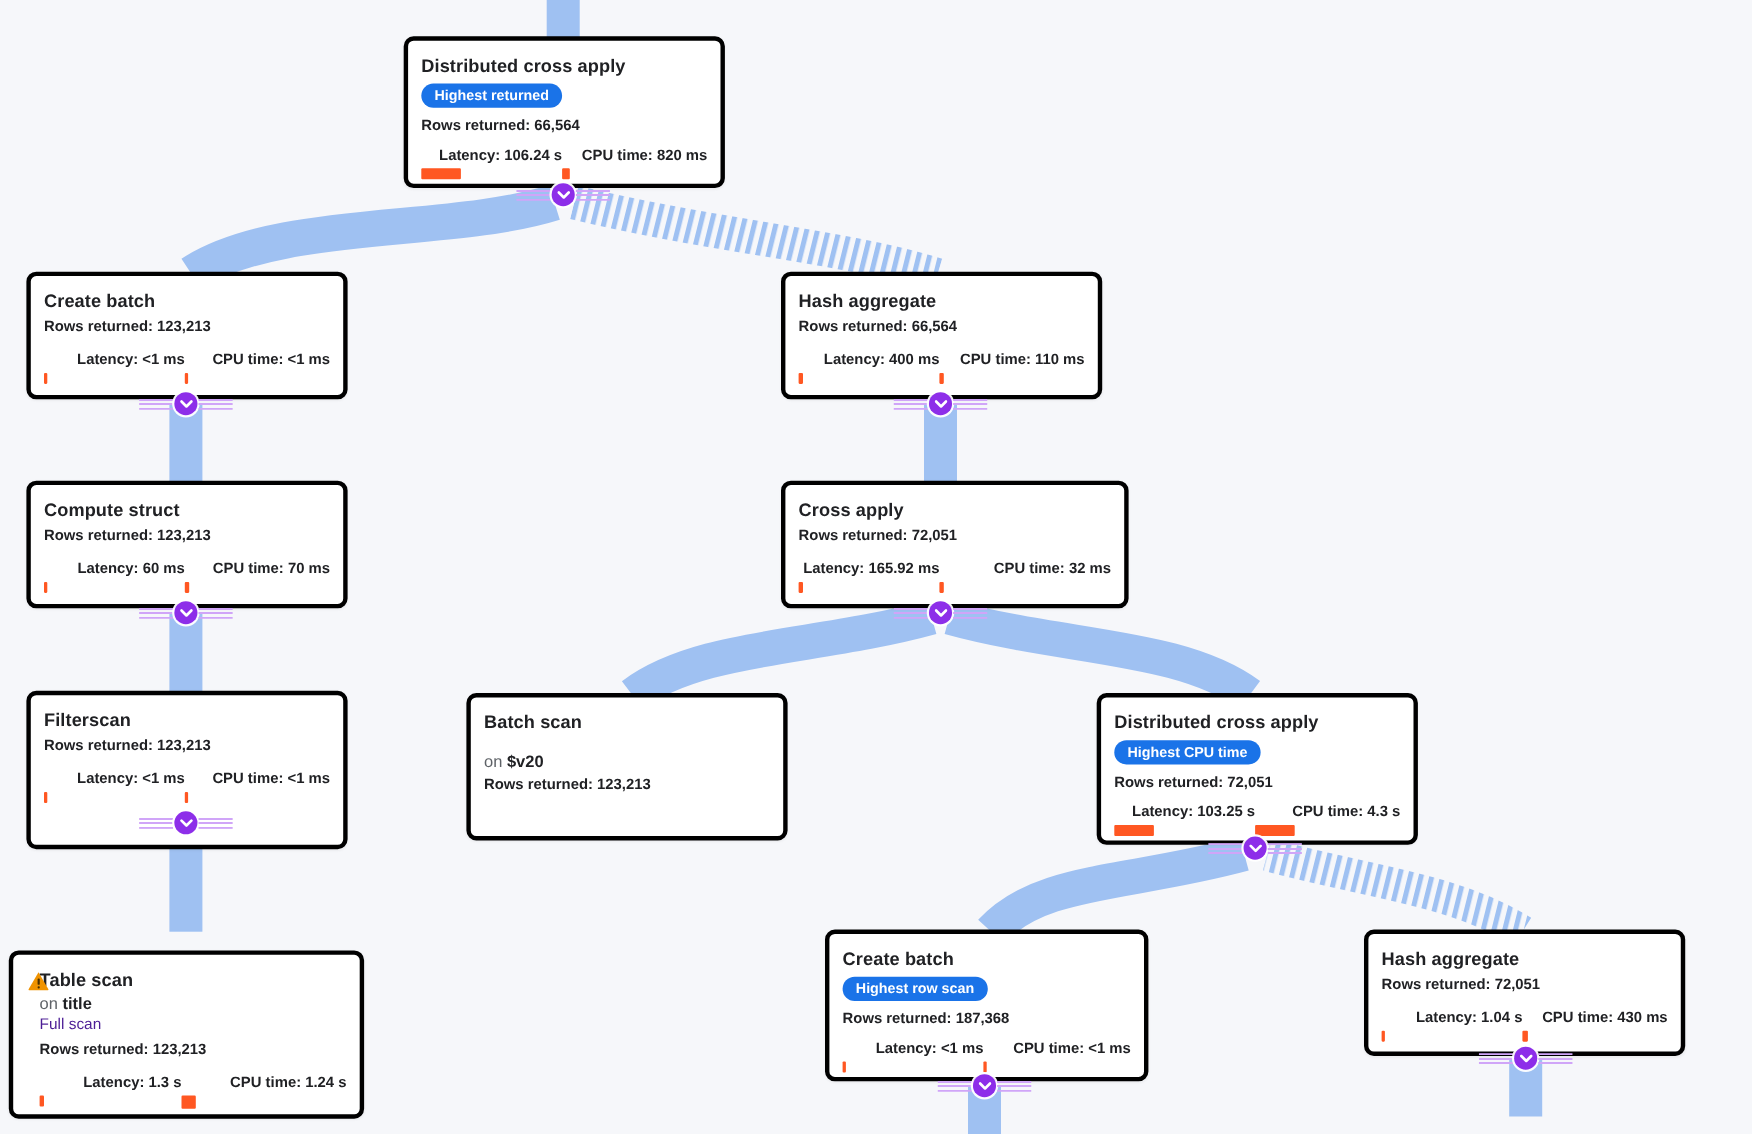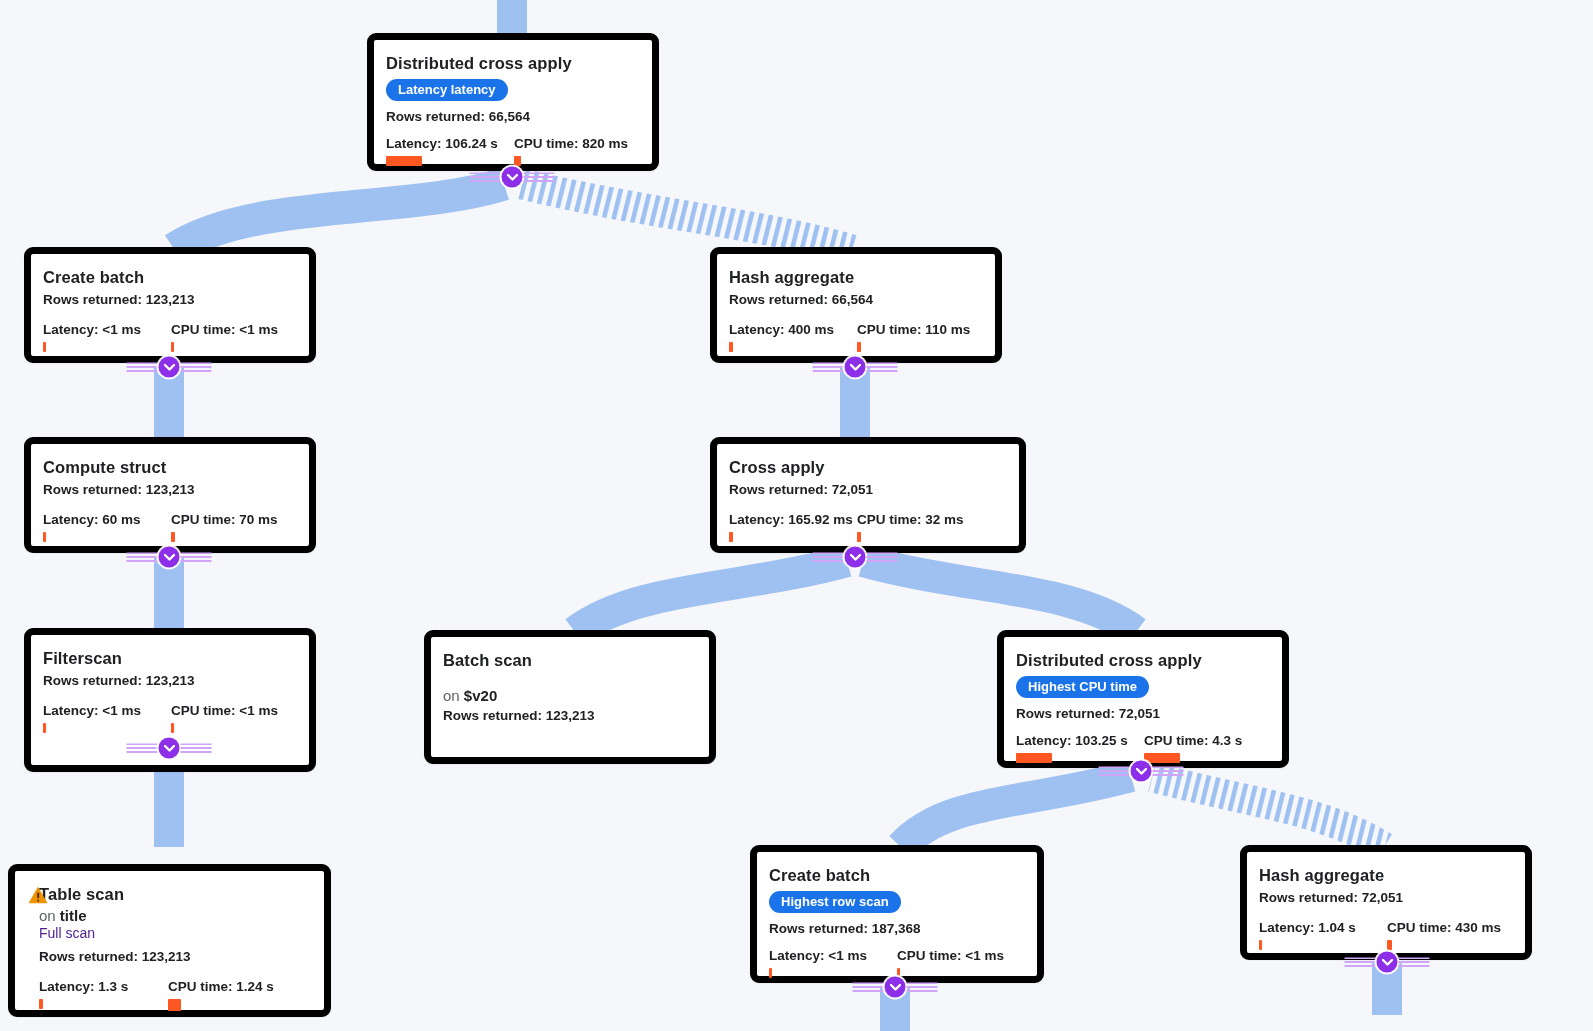--- a/index.html
+++ b/index.html
@@ -4,34 +4,34 @@
 <style>
   html,body{margin:0;padding:0;}
   body{
     width:1593px;height:1031px;position:relative;overflow:hidden;
     background:#f6f7fa;
     font-family:"Liberation Sans", sans-serif;
     color:#202124;
   }
   #edges{position:absolute;left:0;top:0;width:1593px;height:1031px;}
   .node{
-    position:absolute;background:#ffffff;border:7px solid #000000;border-radius:9px;
+    position:absolute;background:#ffffff;border:4px solid #000000;border-radius:9px;
     box-shadow:0 1px 2px rgba(60,64,67,.06);
     padding:14px 12px 12px 12px;box-sizing:border-box;cursor:pointer;
   }
   .node .title{font-size:16.5px;font-weight:bold;letter-spacing:.1px;margin-bottom:5px;}
   .badge{
     display:inline-block;background:#1a73e8;color:#ffffff;font-size:13px;font-weight:bold;
     padding:3px 12px;border-radius:12px;margin:1px 0 6px 0;line-height:16px;
   }
   .rows{font-size:13.5px;font-weight:bold;margin-top:2px;}
   .online{font-size:15px;margin:0 0 4px 0;color:#5f6368;}
   .online b{color:#202124;}
   .note{font-size:14px;color:#4c1d95;margin-bottom:8px;}
-  .metrics{display:grid;grid-template-columns:128px 1fr;margin-top:15px;}
+  .metrics{display:grid;grid-template-columns:128px 1fr;margin-top:15px;text-align:right;}
   .mlabel{font-size:13.5px;font-weight:bold;white-space:nowrap;}
   .bar{height:10px;background:#ff5722;margin-top:5px;border-radius:1px;}
   
   .connector{position:absolute;transform:translate(-50%,-50%);display:flex;align-items:center;cursor:pointer;}
   .c-lines{
     width:31px;height:10px;
     background:repeating-linear-gradient(to bottom,#d0a5f8 0 2px,rgba(208,165,248,0) 2px 4px);
   }
   .c-circle{
     width:21px;height:21px;border-radius:50%;background:#8d2ee9;margin:0 1px;
@@ -74,21 +74,21 @@
 
   <path d="M 1152 777 C 1244 802, 1322 808, 1384 847" stroke="url(#stripes)" stroke-width="30" fill="none"></path>
 
   <rect x="880" y="988" width="30" height="43" fill="#9fc1f2"></rect>
 
   <rect x="1372" y="963" width="30" height="52" fill="#9fc1f2"></rect>
 </svg>
 
 <div class="node" style="left:367px;top:33px;width:292px;height:138px">
   <div class="title">Distributed cross apply</div>
-  <div class="badge">Latency latency</div>
+  <div class="badge">Highest returned</div>
   <div class="rows">Rows returned: 66,564</div>
   <div class="metrics" style="margin-top:12px">
     <div>
       <div class="mlabel">Latency: 106.24 s</div>
       <div class="bar" style="width: 36px;"></div>
     </div>
     <div>
       <div class="mlabel">CPU time: 820 ms</div>
       <div class="bar" style="width: 7px;"></div>
     </div>

